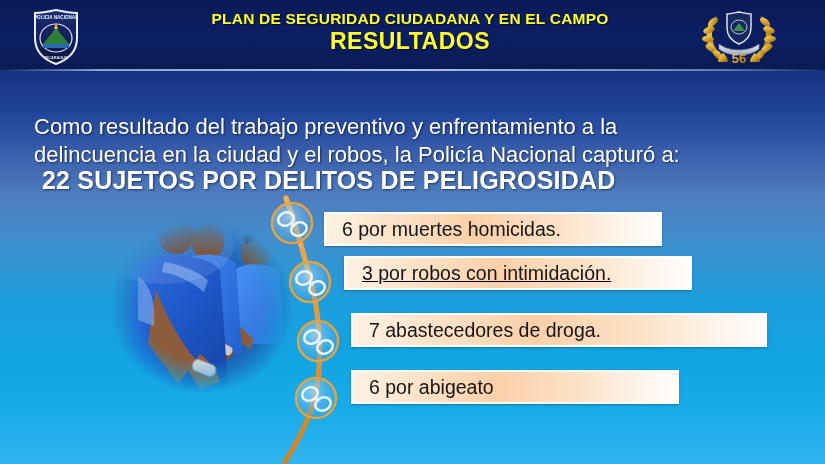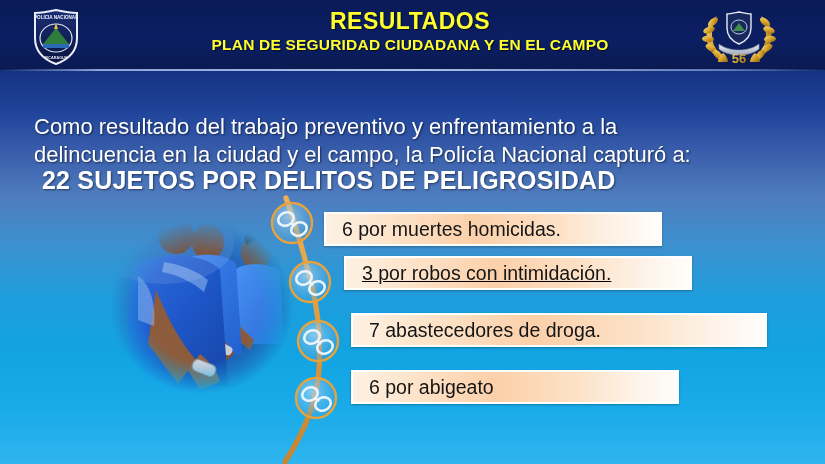--- a/index.html
+++ b/index.html
@@ -160,27 +160,27 @@
 
       <g fill="url(#gold)">
         <path d="M30 47 C27 49 25 53 25 56 L35 56 C35 53 33 49 30 47 Z"></path>
         <path d="M62 47 C59 49 57 53 57 56 L67 56 C67 53 65 49 62 47 Z"></path>
       </g>
       <text x="46" y="57" font-family="Liberation Sans, sans-serif" font-size="13" font-weight="bold" fill="url(#gold)" text-anchor="middle">56</text>
     </svg>
   </div>
 
   <div id="title-block">
+    <div id="sub-title">PLAN DE SEGURIDAD CIUDADANA Y EN EL CAMPO</div>
     <div id="main-title">RESULTADOS</div>
-    <div id="sub-title">PLAN DE SEGURIDAD CIUDADANA Y EN EL CAMPO</div>
   </div>
 
   <div id="intro">
     <span>Como resultado del trabajo preventivo y enfrentamiento a la</span>
-    <span class="lastline">delincuencia en la ciudad y el campo, la Policía Nacional capturó a:</span>
+    <span class="lastline">delincuencia en la ciudad y el robos, la Policía Nacional capturó a:</span>
   </div>
 
   <div id="headline">22 SUJETOS POR DELITOS DE PELIGROSIDAD</div>
 
   <div id="photo">
     <svg width="196" height="186" viewBox="0 0 196 186" preserveAspectRatio="xMidYMid slice">
       <defs>
         <linearGradient id="bgph" x1="0" y1="0" x2="1" y2="1">
           <stop offset="0" stop-color="#2b73c9"></stop>
             <stop offset="1" stop-color="#1a55a8"></stop>

